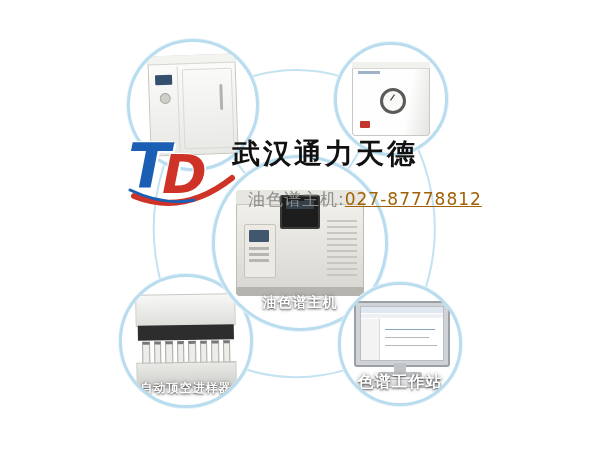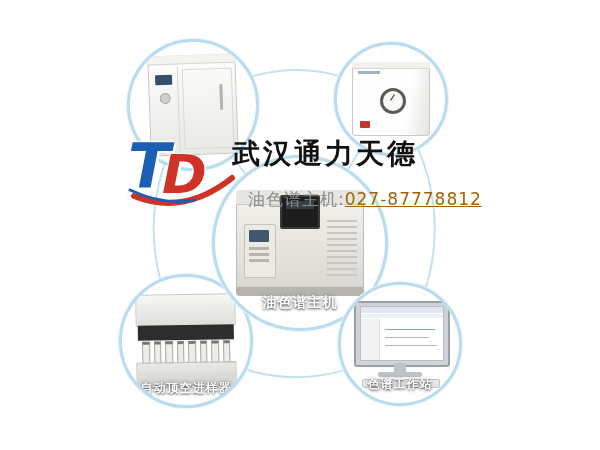--- a/index.html
+++ b/index.html
@@ -24,21 +24,21 @@
   .c-bl{left:119px;top:274px;width:128px;height:128px;}
   .c-br{left:338px;top:282px;width:118px;height:118px;}
 
   .circle-label{
     position:absolute;left:0;right:0;text-align:center;color:#fff;font-weight:bold;
     text-shadow:0 1px 2px rgba(0,0,0,.6),0 0 4px rgba(0,0,0,.4);
     letter-spacing:1px;z-index:3;
   }
   .lab-c {bottom:16px;font-size:14px;}
   .lab-bl{bottom:8px;font-size:12px;}
-  .lab-br{bottom:10px;font-size:12px;}
+  .lab-br{bottom:10px;font-size:16px;}
 
   
   .inst{position:relative;}
 
   
   .gen{width:88px;height:100px;transform:rotate(-2deg);}
   .gen-body{position:absolute;inset:0;background:linear-gradient(180deg,#fdfdfc,#e8e8e5);
     border:1px solid #c6c6c1;border-radius:3px;}
   .gen-top{position:absolute;left:0;right:0;top:0;height:8px;background:#f3f3f0;border-bottom:1px solid #d6d6d1;}
   .gen-panel{position:absolute;left:3px;top:11px;bottom:4px;width:26px;border-right:1px solid #d8d8d3;}

